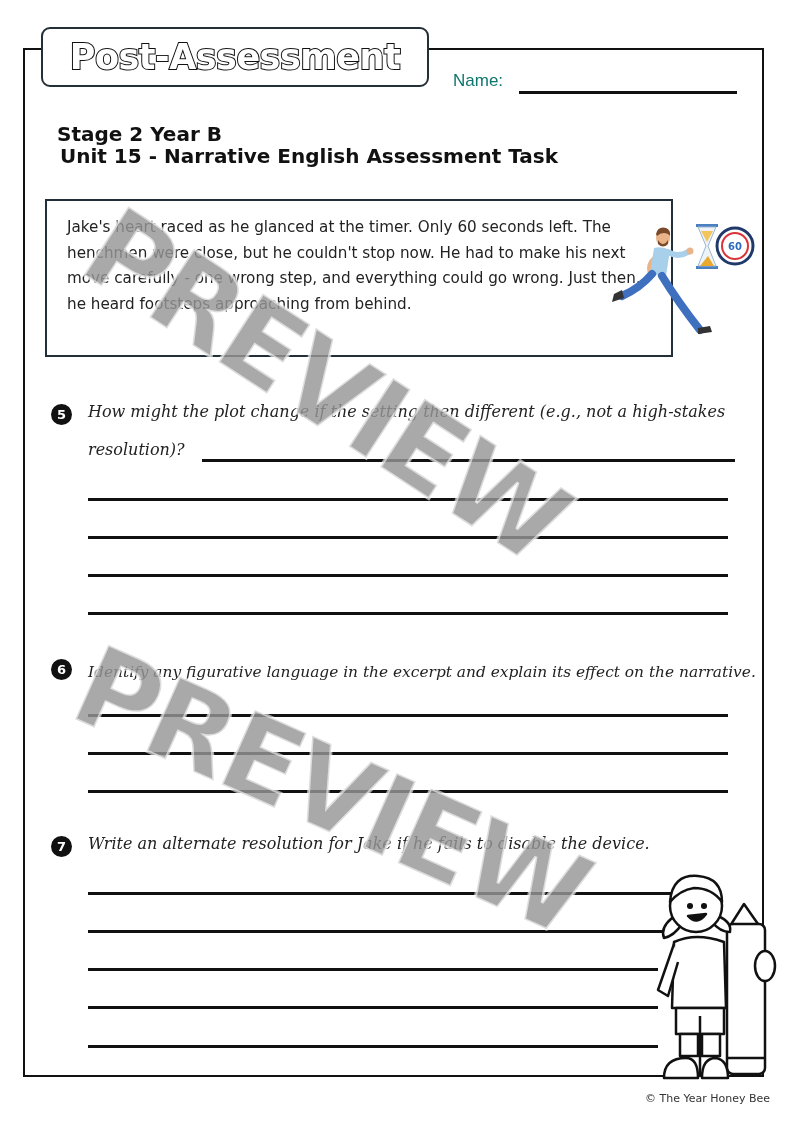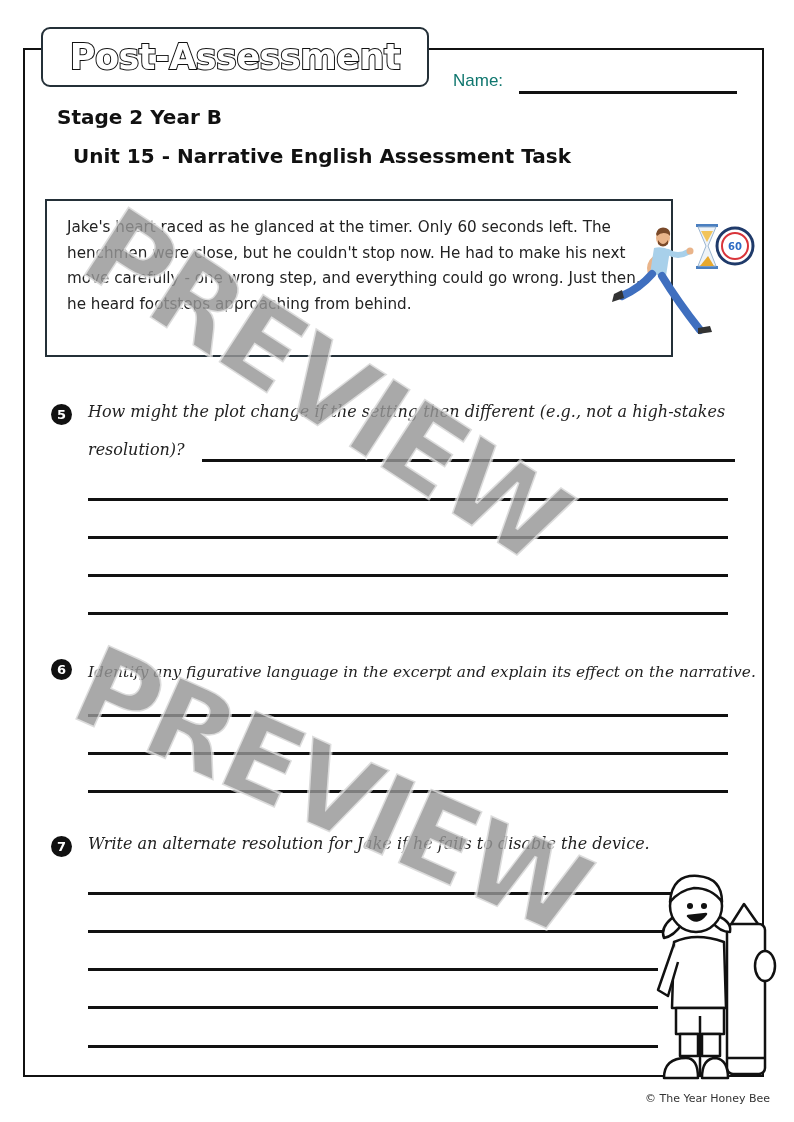--- a/index.html
+++ b/index.html
@@ -2,22 +2,22 @@
 <html><head>
 <meta charset="utf-8">
 <style>
   html, body { margin:0; padding:0; background:#ffffff; }
   body { width:794px; height:1122px; position:relative; overflow:hidden; font-family:"DejaVu Sans", sans-serif; color:#111; }
   .frame { position:absolute; left:23px; top:48px; width:741px; height:1029px; border:2.5px solid #111; box-sizing:border-box; }
   .title-tab { position:absolute; left:41px; top:27px; width:388px; height:60px; background:#fff; border:2px solid #243038; border-radius:9px; box-sizing:border-box; display:flex; align-items:center; justify-content:center; }
   .title-tab span { font-family:"DejaVu Sans", sans-serif; font-weight:bold; font-size:35px; letter-spacing:-0.5px; color:#fff; -webkit-text-stroke:2px #111; paint-order:stroke fill; }
   .name-label { position:absolute; left:453px; top:71px; font-family:Liberation Sans, sans-serif; font-size:17px; color:#0f766e; }
   .name-line { position:absolute; left:519px; top:91px; width:218px; height:2.5px; background:#111; }
-  .stage { position:absolute; left:57px; top:105px; font-family:"DejaVu Sans", sans-serif; font-weight:bold; font-size:20px; color:#111; }
-  .unit { position:absolute; left:73px; top:144px; font-family:"DejaVu Sans", sans-serif; font-weight:bold; font-size:20px; color:#111; }
+  .stage { position:absolute; left:57px; top:122px; font-family:"DejaVu Sans", sans-serif; font-weight:bold; font-size:20px; color:#111; }
+  .unit { position:absolute; left:60px; top:144px; font-family:"DejaVu Sans", sans-serif; font-weight:bold; font-size:20px; color:#111; }
   .passage { position:absolute; left:45px; top:199px; width:628px; height:158px; border:2.5px solid #243038; box-sizing:border-box; padding:14px 18px 0 20px; font-family:"DejaVu Sans", sans-serif; font-size:15.2px; line-height:25.6px; color:#222; }
   .illus-runner { position:absolute; left:600px; top:218px; width:160px; height:130px; }
   .question { position:absolute; left:51px; font-family:"DejaVu Serif", serif; font-style:italic; font-size:16px; color:#222; }
   .qnum { position:absolute; left:0; top:2px; width:21px; height:21px; border-radius:50%; background:#111; color:#fff; font-family:"DejaVu Sans", sans-serif; font-style:normal; font-weight:bold; font-size:13px; line-height:21px; text-align:center; }
   .qtext { position:absolute; left:37px; top:0; white-space:nowrap; }
   .aline { position:absolute; height:2.5px; background:#111; }
   .watermark { position:absolute; pointer-events:none; font-family:"DejaVu Sans", sans-serif; font-weight:bold; color:rgba(150,150,150,0.82); -webkit-text-stroke:3px rgba(255,255,255,0.6); letter-spacing:-4px; transform-origin:left top; white-space:nowrap; }
   .girl { position:absolute; left:652px; top:866px; width:128px; height:220px; }
   .footer { position:absolute; left:645px; top:1092px; font-family:"DejaVu Sans", sans-serif; font-size:11px; color:#333; }
 </style>

